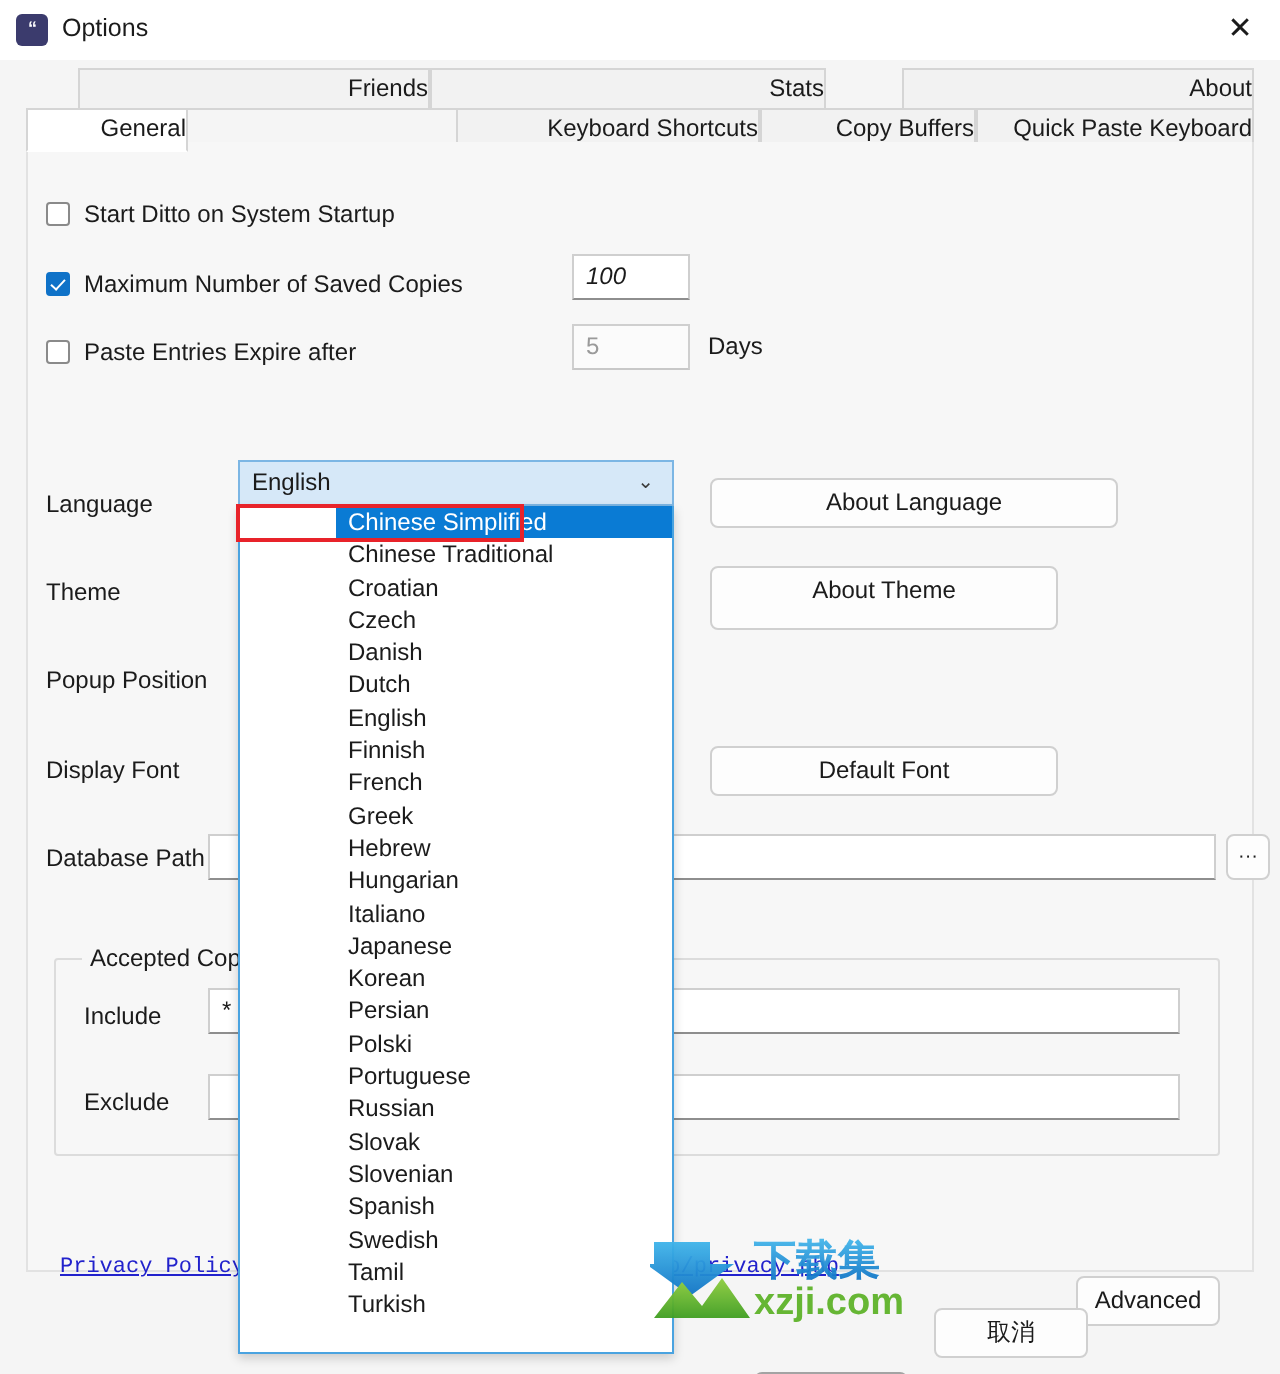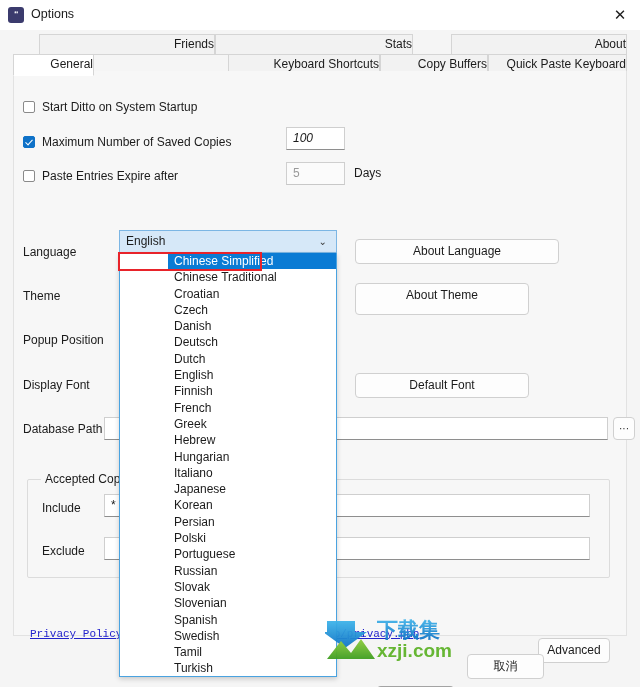--- a/index.html
+++ b/index.html
@@ -226,21 +226,20 @@
     <span>English</span>
     <span id="combo-arrow">⌄</span>
   </div>
 
   <div id="dropdown">
       <div class="ditem sel">Chinese Simplified</div>
       <div class="ditem">Chinese Traditional</div>
       <div class="ditem">Croatian</div>
       <div class="ditem">Czech</div>
       <div class="ditem">Danish</div>
-      <div class="ditem">Deutsch</div>
       <div class="ditem">Dutch</div>
       <div class="ditem">English</div>
       <div class="ditem">Finnish</div>
       <div class="ditem">French</div>
       <div class="ditem">Greek</div>
       <div class="ditem">Hebrew</div>
       <div class="ditem">Hungarian</div>
       <div class="ditem">Italiano</div>
       <div class="ditem">Japanese</div>
       <div class="ditem">Korean</div>

